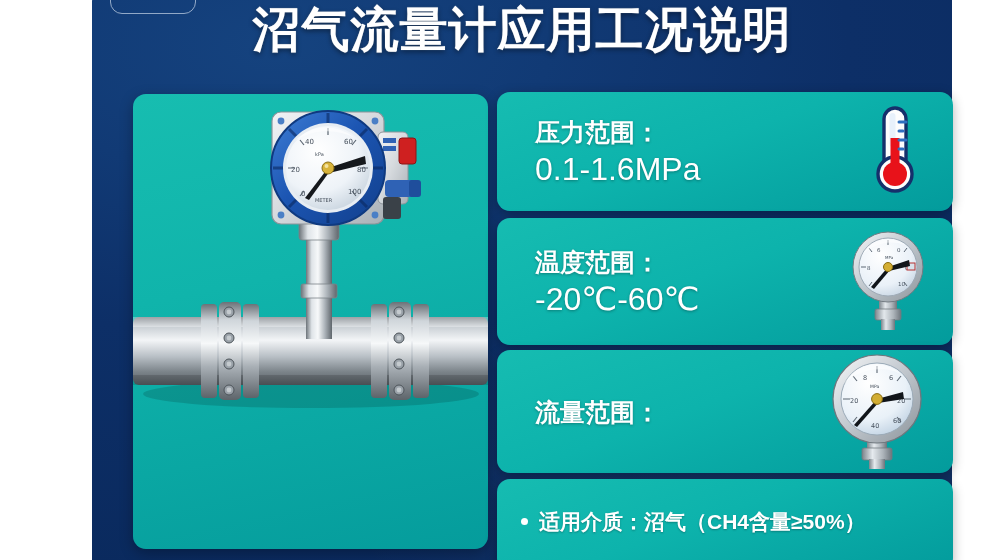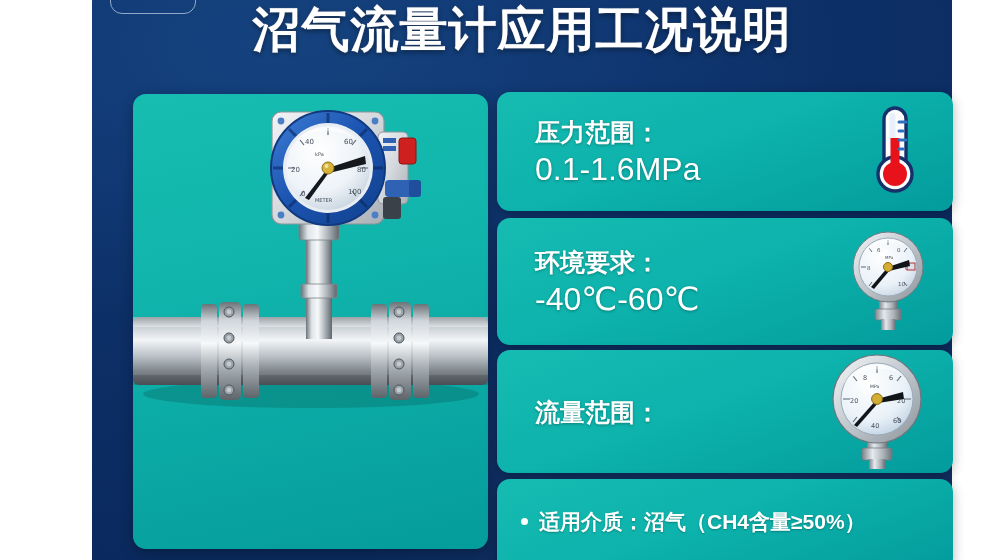--- a/index.html
+++ b/index.html
@@ -244,22 +244,22 @@
             <line x1="40" y1="36" x2="47" y2="36"></line>
             <line x1="40" y1="45" x2="44" y2="45"></line>
           </g>
         </g>
       </svg>
     </div>
   </div>
 
   <div class="card c2">
     <div class="card-text">
-      <div class="card-label">环境要求：</div>
-      <div class="card-value">-40℃-60℃</div>
+      <div class="card-label">温度范围：</div>
+      <div class="card-value">-20℃-60℃</div>
     </div>
     <div class="card-icon">
       <svg width="86" height="102" viewBox="0 0 86 102">
         <defs>
           <linearGradient id="bz2" x1="0" y1="0" x2="1" y2="1">
             <stop offset="0%" stop-color="#f4f6f8"></stop>
               <stop offset="45%" stop-color="#c3cad0"></stop>
             <stop offset="100%" stop-color="#8d959c"></stop>
           </linearGradient>
           <radialGradient id="df2" cx="38%" cy="30%" r="80%">

